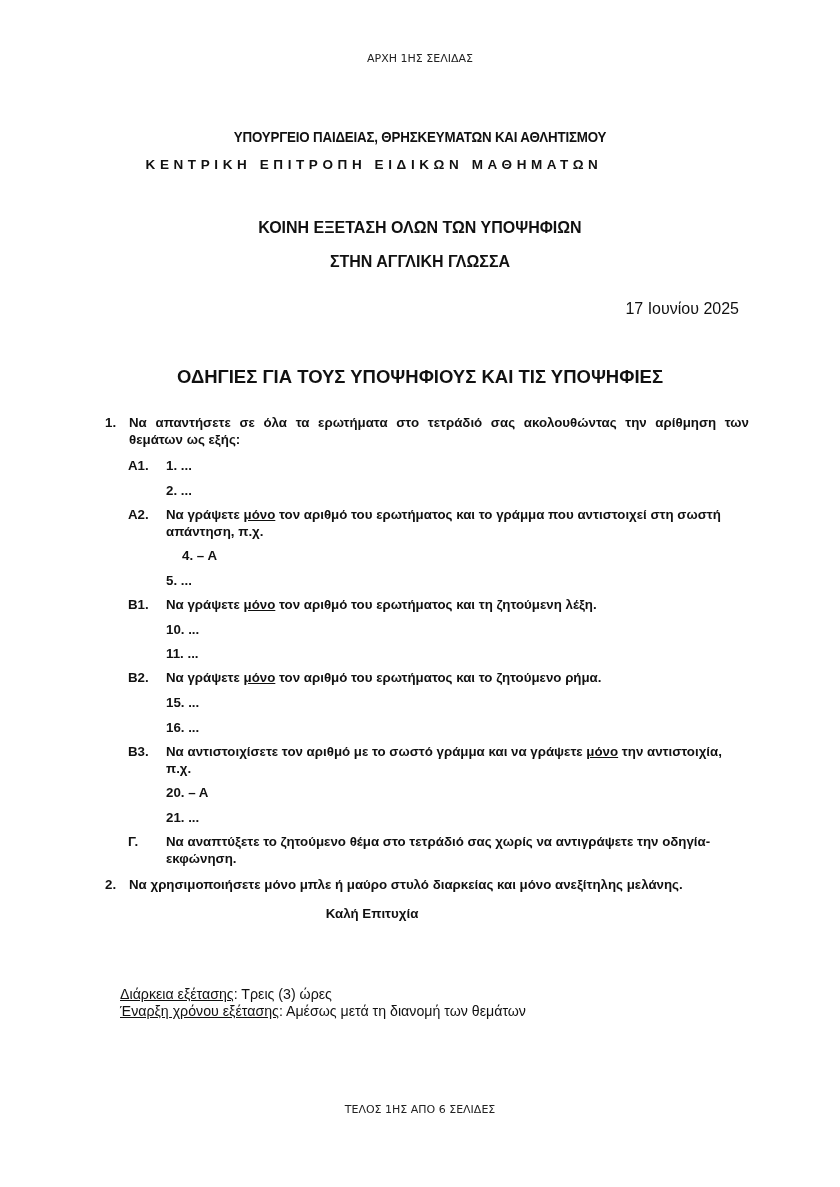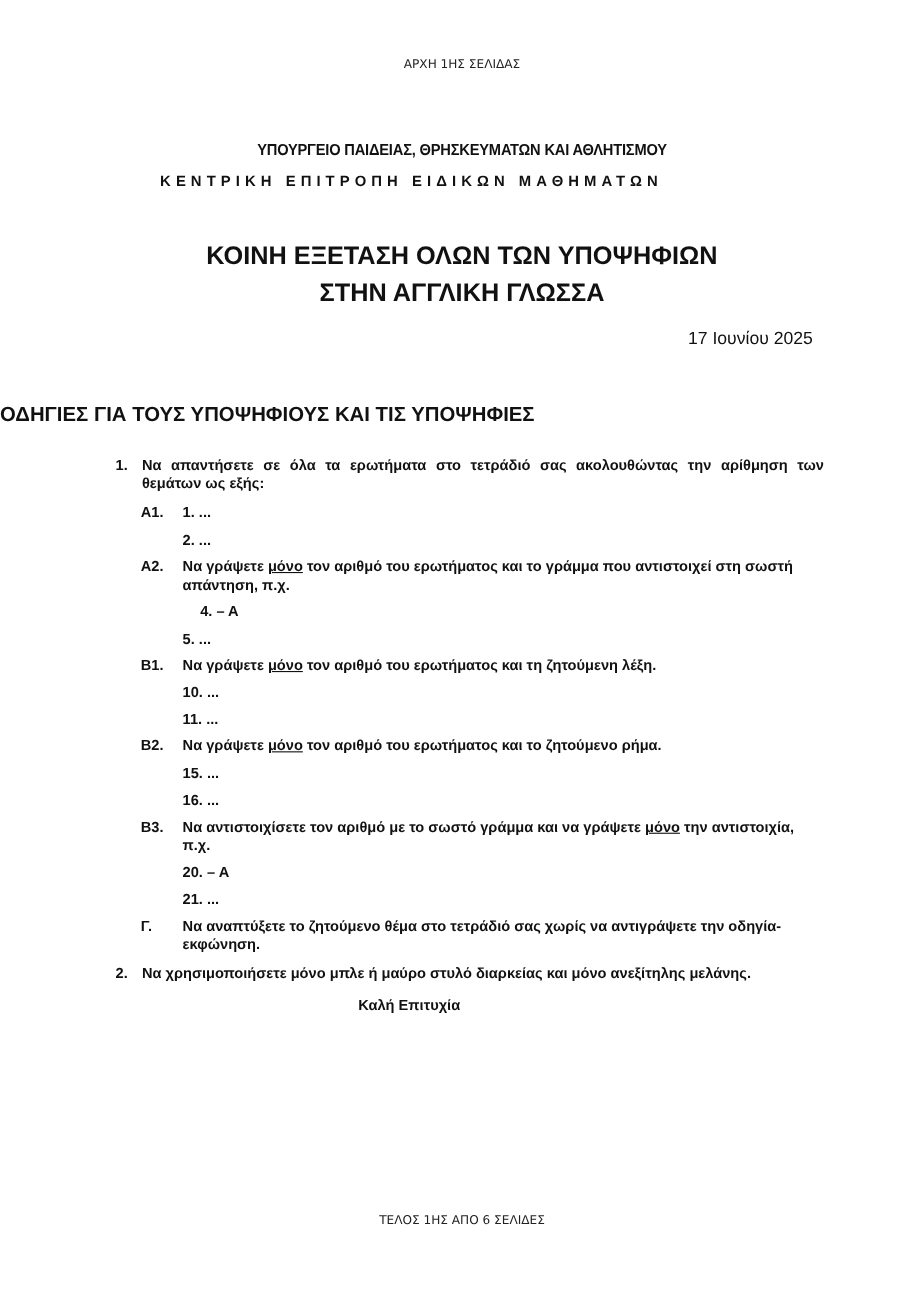--- a/index.html
+++ b/index.html
@@ -18,27 +18,27 @@
     .ministry {
       left: 0; width: 840px; text-align: center; top: 129px;
       font-weight: bold; font-size: 14.5px; letter-spacing: -0.2px;
       transform: scaleX(0.92); transform-origin: center;
     }
     .committee {
       left: 0; width: 748px; text-align: center; top: 157px;
       font-weight: bold; font-size: 13.5px; letter-spacing: 4.6px;
     }
     .exam-title {
-      left: 0; width: 840px; text-align: center; font-weight: bold; font-size: 23px;
+      left: 0; width: 840px; text-align: center; font-weight: bold; font-size: 16px;
     }
     .exam-title.l1 { top: 219px; }
     .exam-title.l2 { top: 253px; }
     .exam-date { top: 300px; right: 101px; font-size: 16px; }
     .instr-title {
-      left: 0; width: 840px; text-align: left; top: 366px;
+      left: 0; width: 840px; text-align: center; top: 366px;
       font-weight: bold; font-size: 18.5px;
     }
     .item { font-weight: bold; font-size: 13.3px; line-height: 17px; }
     .num { position: absolute; }
     .txt { position: absolute; }
     u { text-decoration: underline; }
     .info { left: 120px; top: 986px; font-size: 14.2px; line-height: 17px; }
     .info .lbl { text-decoration: underline; }
     .goodluck { left: 0; width: 744px; text-align: center; top: 906px; font-weight: bold; font-size: 13.3px; }
   </style>
@@ -106,15 +106,17 @@
 </div>
 
 <div class="abs item" style="top:876px; left:0; width:840px;">
   <span class="num" style="left:105px;">2.</span>
   <span class="txt" style="left:129px; white-space:nowrap;">Να χρησιμοποιήσετε μόνο μπλε ή μαύρο στυλό διαρκείας και μόνο ανεξίτηλης μελάνης.</span>
 </div>
 
 <div class="abs goodluck">Καλή Επιτυχία</div>
 
 <div class="abs info">
+  <div><span class="lbl">Διάρκεια εξέτασης</span><span>: Τρεις (3) ώρες</span></div>
+  <div><span class="lbl">Έναρξη χρόνου εξέτασης</span><span>: Αμέσως μετά τη διανομή των θεμάτων</span></div>
 </div>
 
 <div class="abs page-footer">ΤΕΛΟΣ 1ΗΣ ΑΠΟ 6 ΣΕΛΙΔΕΣ</div>
 
 </body></html>

